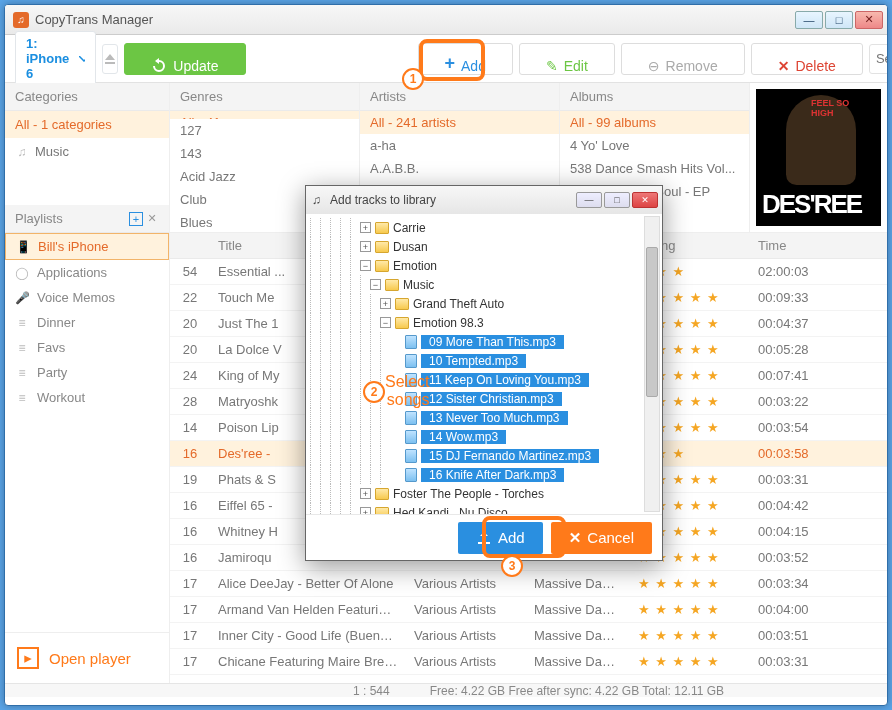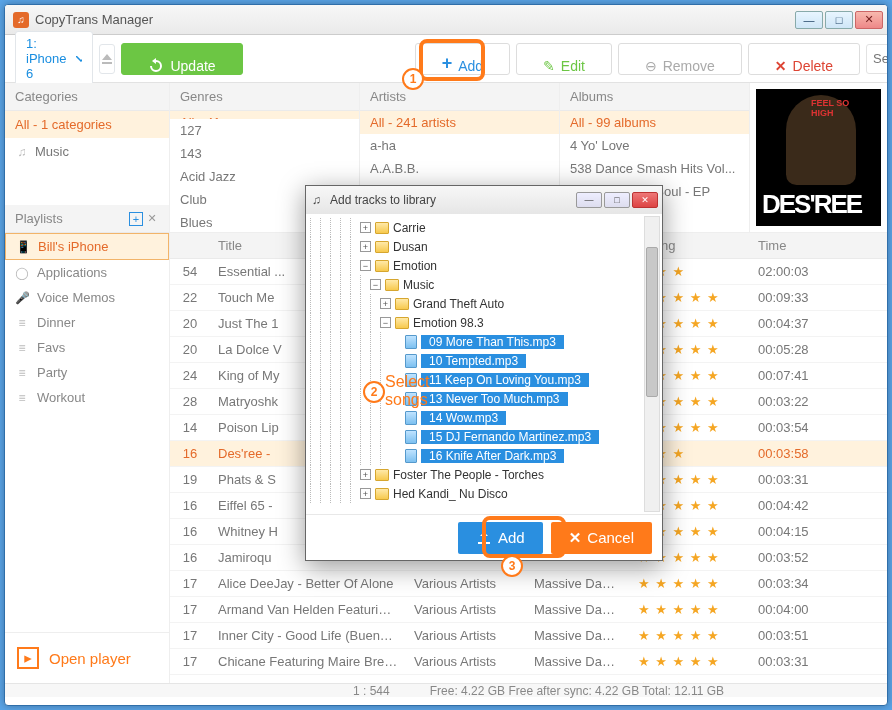--- a/index.html
+++ b/index.html
@@ -4,21 +4,21 @@
 <style>
   * { box-sizing: border-box; margin: 0; padding: 0; font-family: "Segoe UI", Tahoma, sans-serif; }
   body { background: #5aa5e8; padding: 4px; font-size: 13px; color: #555; }
   .window { border: 1px solid #2f6ea9; border-radius: 4px; overflow: hidden; background: #fff; box-shadow: 0 0 8px rgba(0,0,0,.3); width: 884px; height: 702px; position: relative; }
   .titlebar { height: 30px; background: linear-gradient(#f7f7f7,#eaeaea); display:flex; align-items:center; padding:0 4px 0 8px; border-bottom:1px solid #ccc; color:#555; font-size:13px; }
   .titlebar .title-icon { width:16px; height:16px; background:#e46a2a; border-radius:3px; margin-right:6px; display:flex;align-items:center;justify-content:center;color:#fff;font-size:10px; }
   .titlebar .spacer { flex:1; }
   .winbtn { width:28px; height:18px; margin-left:2px; border:1px solid #8aa; background:linear-gradient(#e8f5ff,#cfe6f7); border-radius:2px; display:flex;align-items:center;justify-content:center; color:#246; font-size:11px; cursor:pointer; }
   .winbtn.close { background:linear-gradient(#f7b9ae,#e88); border-color:#c66; color:#722; }
   .toolbar { height:48px; display:flex; align-items:center; padding:0 10px; border-bottom:1px solid #e2e2e2; gap:6px; }
-  .device { color:#1a8ee0; display:flex; align-items:center; gap:6px; padding:4px 10px; border:1px solid #e2e6ea; border-radius:3px; background:#fff; cursor:pointer; font-size:13px;}
+  .device { color:#1a8ee0; display:flex; align-items:center; gap:6px; padding:4px 10px; border:1px solid #e2e6ea; border-radius:3px; background:#fff; cursor:pointer; font-size:13px;font-weight:bold;}
   .eject { width:30px; height:30px; border:1px solid #e2e6ea; border-radius:3px; display:flex;align-items:center;justify-content:center; color:#bbb; cursor:pointer; }
   .btn { height:32px; padding:0 26px; border-radius:3px; display:inline-flex; align-items:flex-end; gap:6px; font-size:14px; cursor:pointer; border:1px solid #ddd; background:#fff; color:#888;}
   .btn.green { background:#6cc644; border-color:#6cc644; color:#fff; }
   .btn.add   { color:#2a8fe0; border-color:#ddd; }
   .btn.edit  { color:#6cc644; }
   .btn.remove{ color:#aaa; }
   .btn.delete{ color:#d43; }
   .search { margin-left:auto; display:flex; align-items:center; border:1px solid #e2e2e2; border-radius:3px; padding:0 6px; height:30px; width:130px; }
   .search input { border:none; outline:none; width:92px; font-size:13px; color:#888; }
   .search .mag { color:#999; font-size:14px; }
@@ -78,21 +78,21 @@
   .noexp { width:11px; display:inline-block; }
   .folder { width:14px; height:12px; background:linear-gradient(#ffe9a8,#f7c94d); border:1px solid #d6a62f; border-radius:1px;}
   .mfile  { width:12px; height:14px; background:linear-gradient(#bfe3ff,#7cc0f0); border:1px solid #5599cc; border-radius:1px; position:relative;}
   .tn.sel span.fname { background:#2a8fe0; color:#fff; padding:0 8px;}
   .dotcol { width:6px; border-left:1px dotted #bbb; height:19px; display:inline-block;}
   .dlg-foot { height:46px; background:#fff; border-top:1px solid #e8e8e8; display:flex; align-items:center; justify-content:flex-end; padding:0 10px; gap:8px;}
   .dbtn { height:32px; padding:0 18px; border-radius:2px; color:#fff; display:inline-flex; align-items:center; gap:6px; font-size:15px; cursor:pointer; border:none;}
   .dbtn.add { background:#2a8fe0; }
   .dbtn.cancel { background:#ff7a1a; }
   .highlight-dlg-add { position:absolute; border:4px solid #ff7a1a; border-radius:8px; pointer-events:none; }
-  .select-songs { position:absolute; color:#ff7a1a; font-size:16px; font-weight:500; text-align:left; line-height:1.1;}
+  .select-songs { position:absolute; color:#ff7a1a; font-size:16px; font-weight:500; text-align:right; line-height:1.1;}
   svg { display:block; }
 </style>
 </head>
 <body>
 
 <div class="window">
 
   <div class="titlebar">
     <span class="title-icon">♫</span>
     <span>CopyTrans Manager</span>
@@ -525,20 +525,33 @@
             <span class="dotcol"></span>
             <span class="dotcol"></span>
             <span class="dotcol"></span>
             <span class="dotcol"></span>
             <span class="dotcol"></span>
             <span class="dotcol"></span>
             <span class="dotcol"></span>
             <span class="dotcol"></span>
             <span class="noexp"></span>
             <span class="mfile"></span>
+            <span class="fname">12 Sister Christian.mp3</span>
+          </div>
+          <div class="tn sel">
+            <span class="dotcol"></span>
+            <span class="dotcol"></span>
+            <span class="dotcol"></span>
+            <span class="dotcol"></span>
+            <span class="dotcol"></span>
+            <span class="dotcol"></span>
+            <span class="dotcol"></span>
+            <span class="dotcol"></span>
+            <span class="noexp"></span>
+            <span class="mfile"></span>
             <span class="fname">13 Never Too Much.mp3</span>
           </div>
           <div class="tn sel">
             <span class="dotcol"></span>
             <span class="dotcol"></span>
             <span class="dotcol"></span>
             <span class="dotcol"></span>
             <span class="dotcol"></span>
             <span class="dotcol"></span>
             <span class="dotcol"></span>

